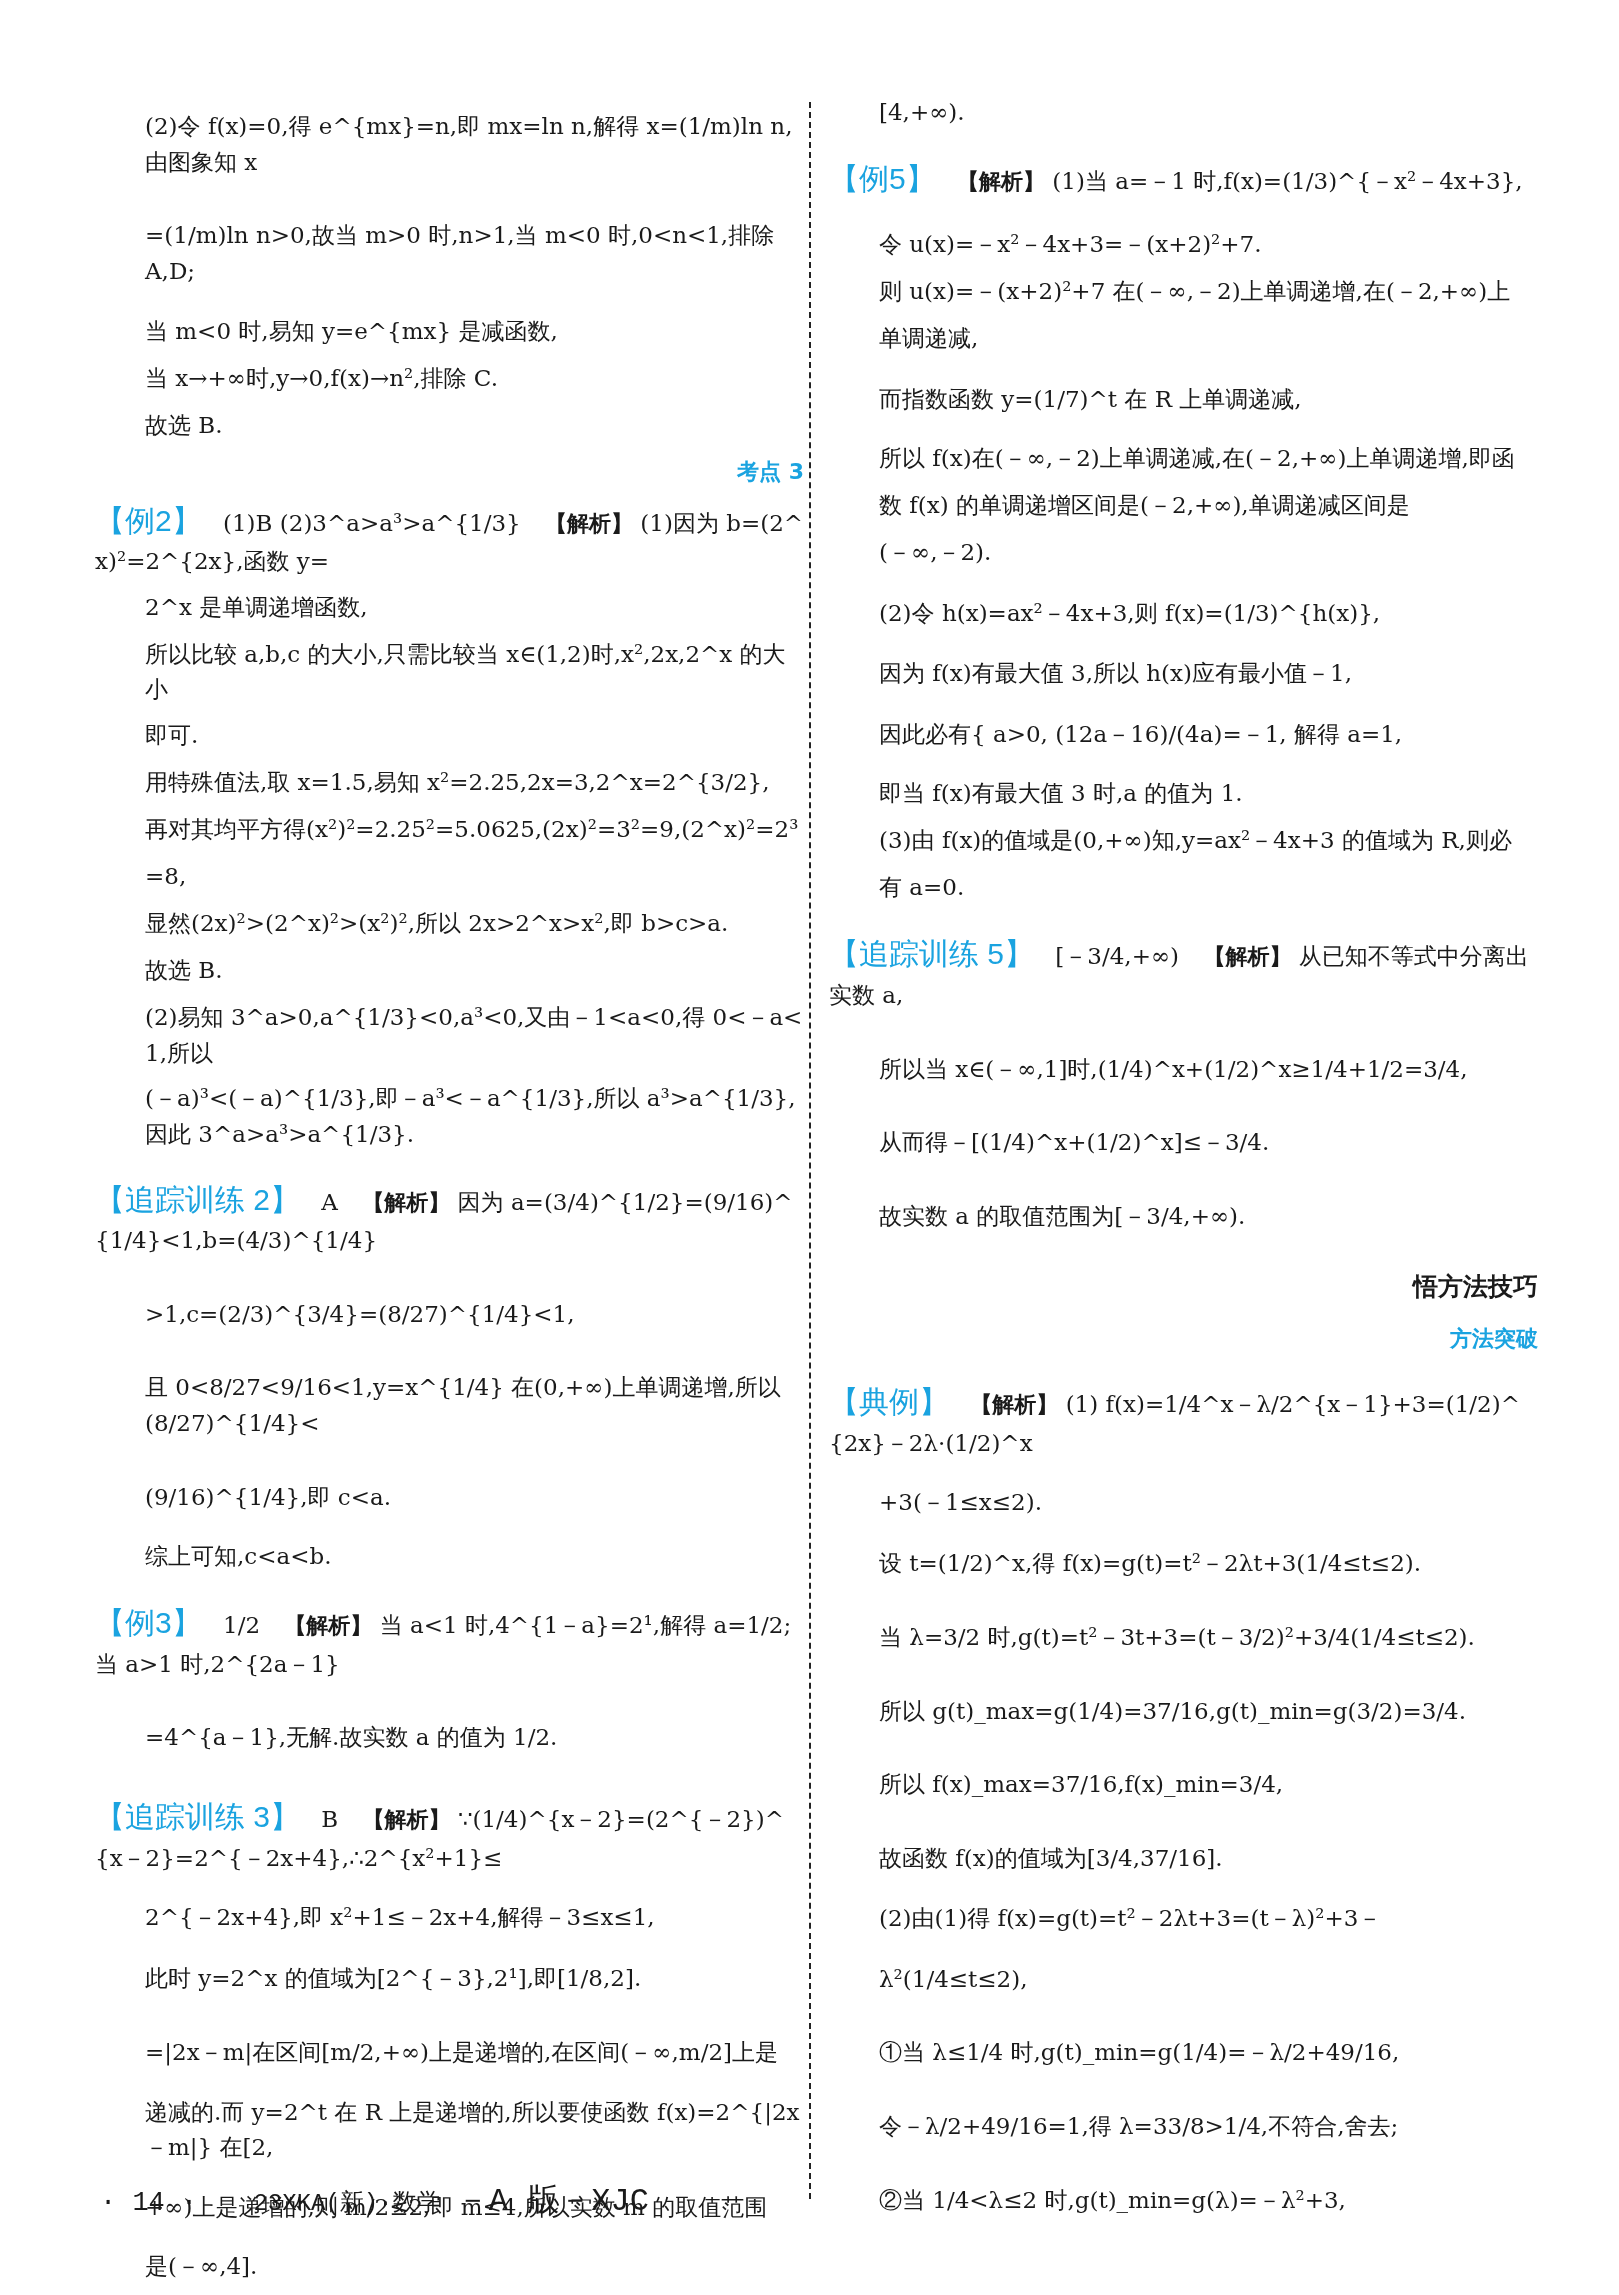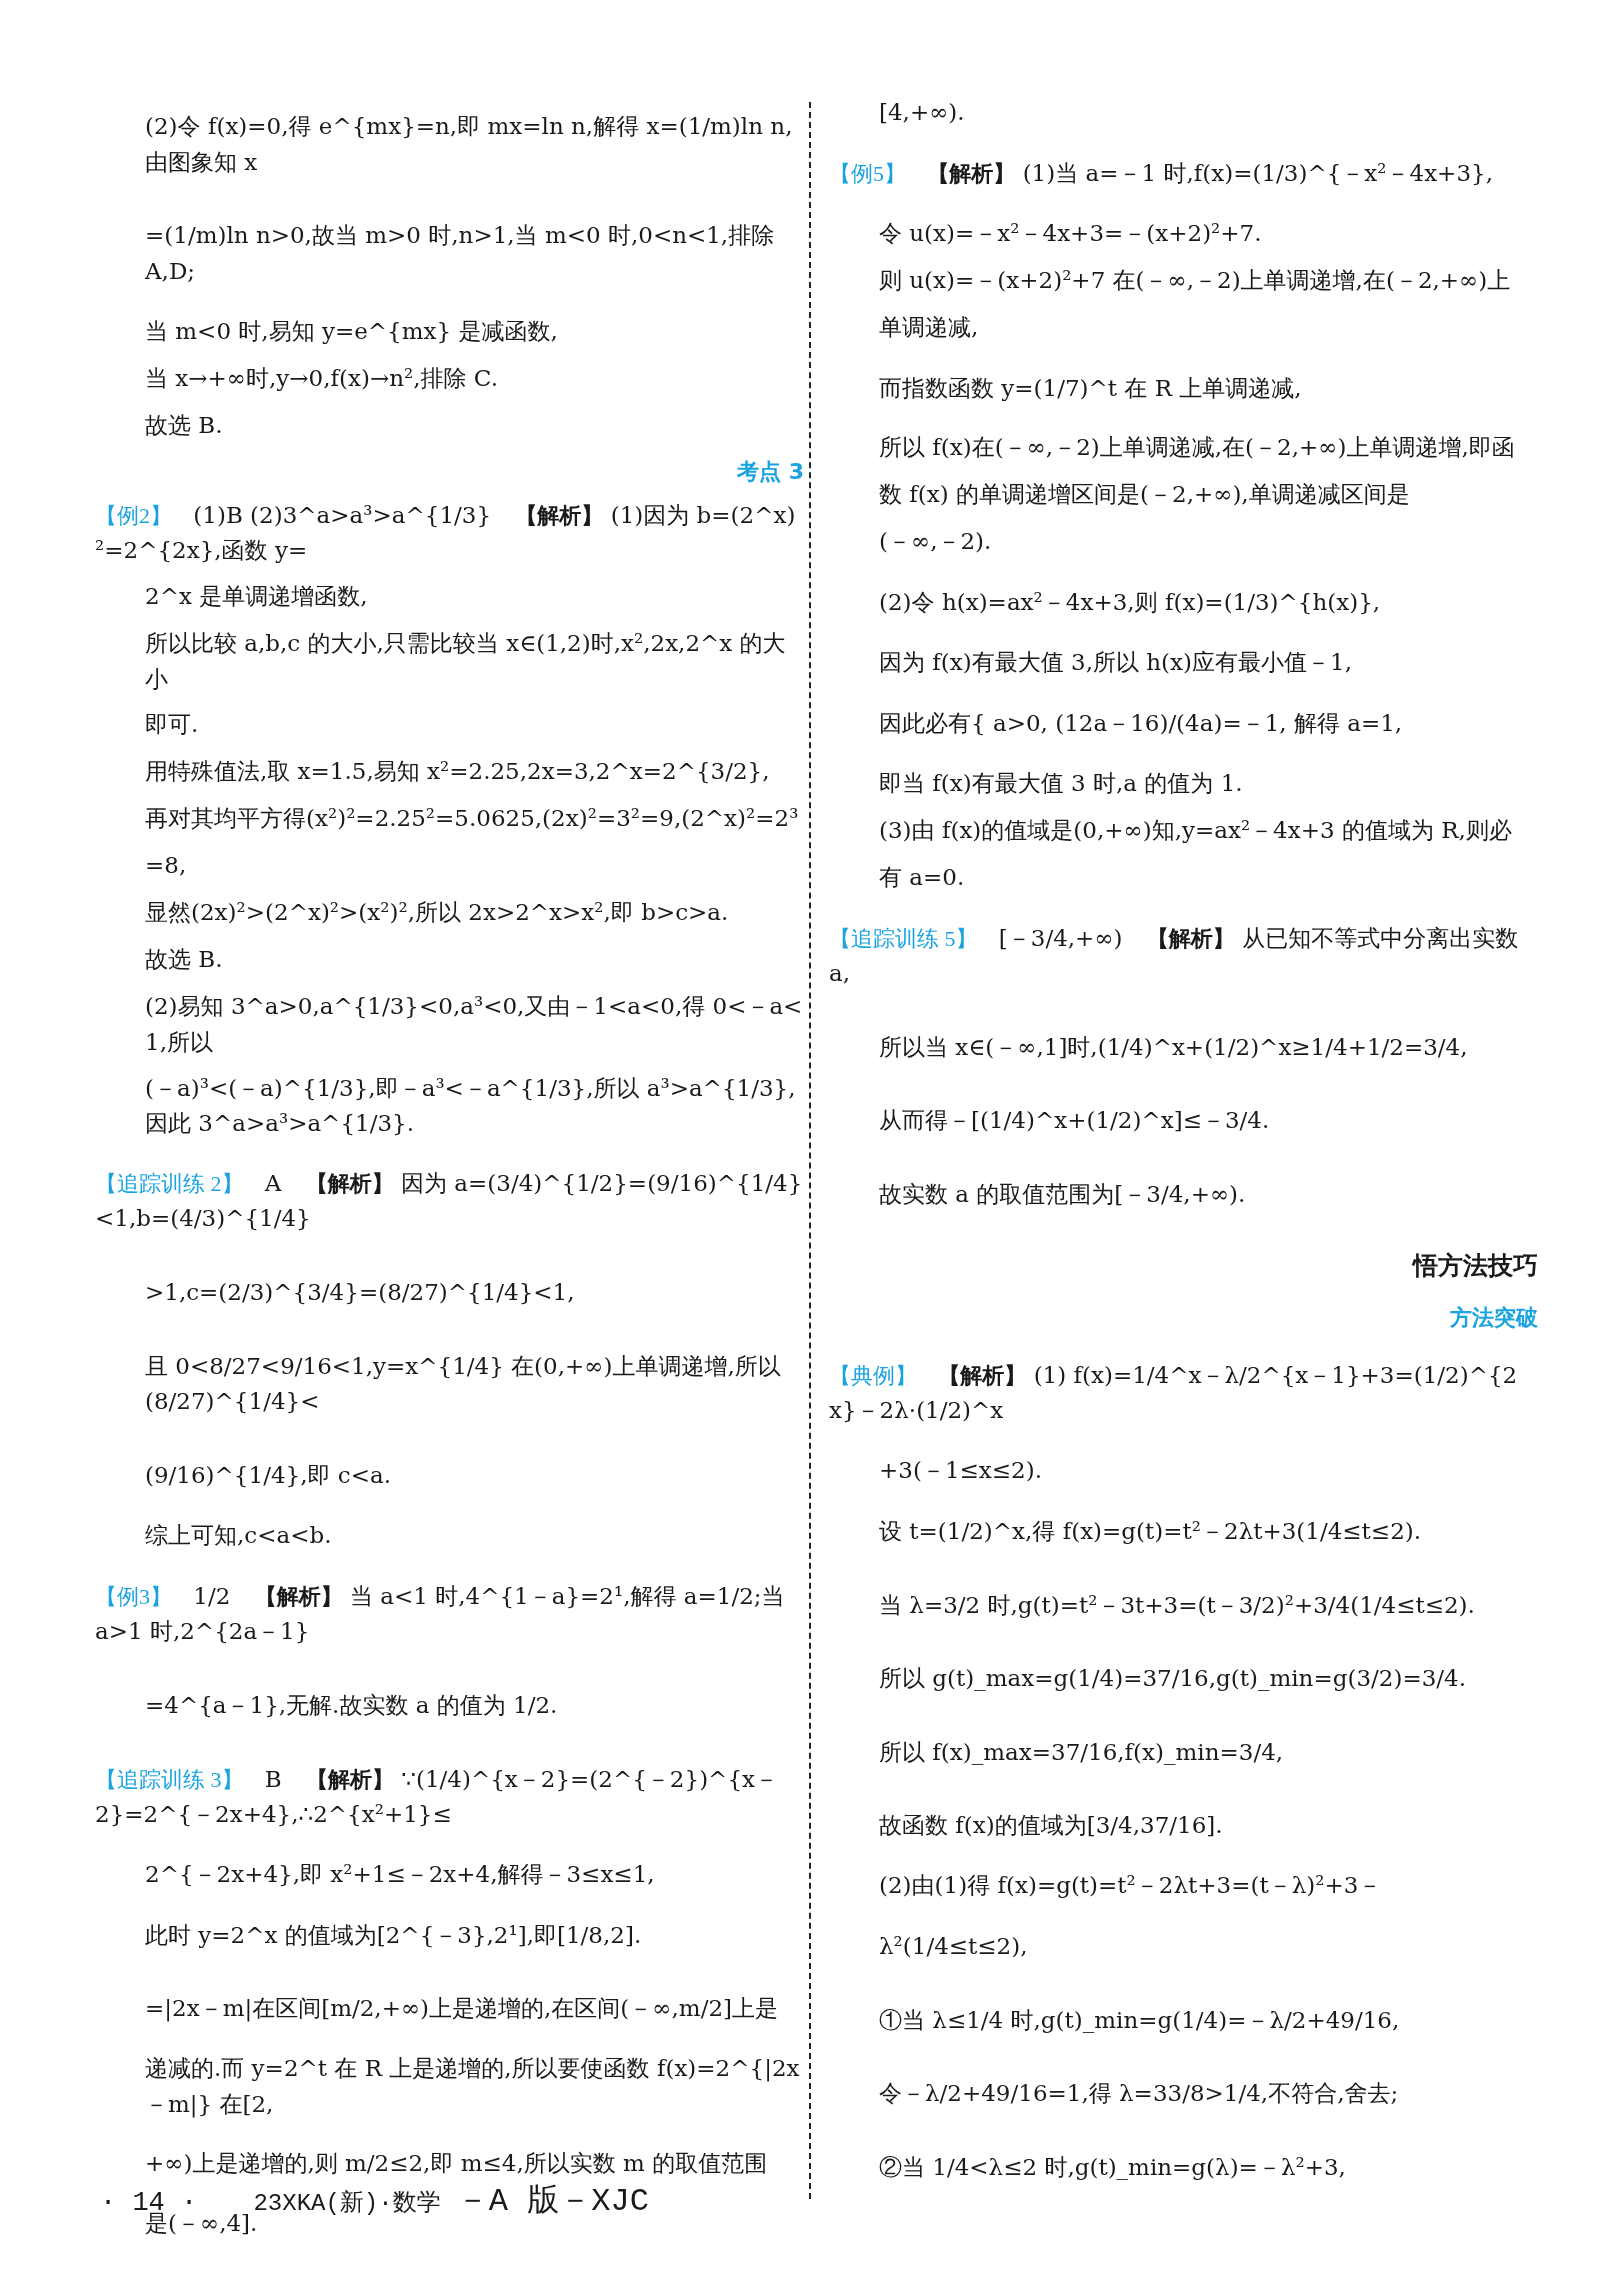--- a/index.html
+++ b/index.html
@@ -19,22 +19,22 @@
     border-left: 2.5px dashed #222;
   }
   .line { display: block; padding-left: 50px; min-height: 37px; margin-bottom: 10px; white-space: normal; word-break: break-all; }
   .line.tall { padding-top: 14px; padding-bottom: 14px; }
   .line.first { padding-left: 0; }
   .section-heading {
     display: block; color: #1aa3e0; font-family: "DejaVu Sans", "Liberation Sans", sans-serif;
     font-weight: bold; font-size: 22px; margin: 6px 0 9px 0; text-align: right;
   }
   .tag {
-    display: inline-block; color: #1aa3e0; font-family: Liberation Serif, serif;
-    font-size: 22px; margin-right: 14px;
+    display: inline-block; color: #1aa3e0; font-family: Liberation Sans, sans-serif;
+    font-size: 30px; margin-right: 14px;
   }
   .answer { margin-right: 17px; }
   .jx { font-weight: bold; font-family: "DejaVu Sans", "Liberation Sans", sans-serif; font-size: 22px; text-align: right; }
   .center-title {
     display: block; text-align: right; font-family: "DejaVu Sans", "Liberation Sans", sans-serif;
     font-weight: bold; font-size: 25px; margin: 20px 0 15px 0;
   }
   .footer {
     position: absolute; left: 100px; top: 2177px;
     font-size: 27px; font-family: Liberation Mono, monospace;

